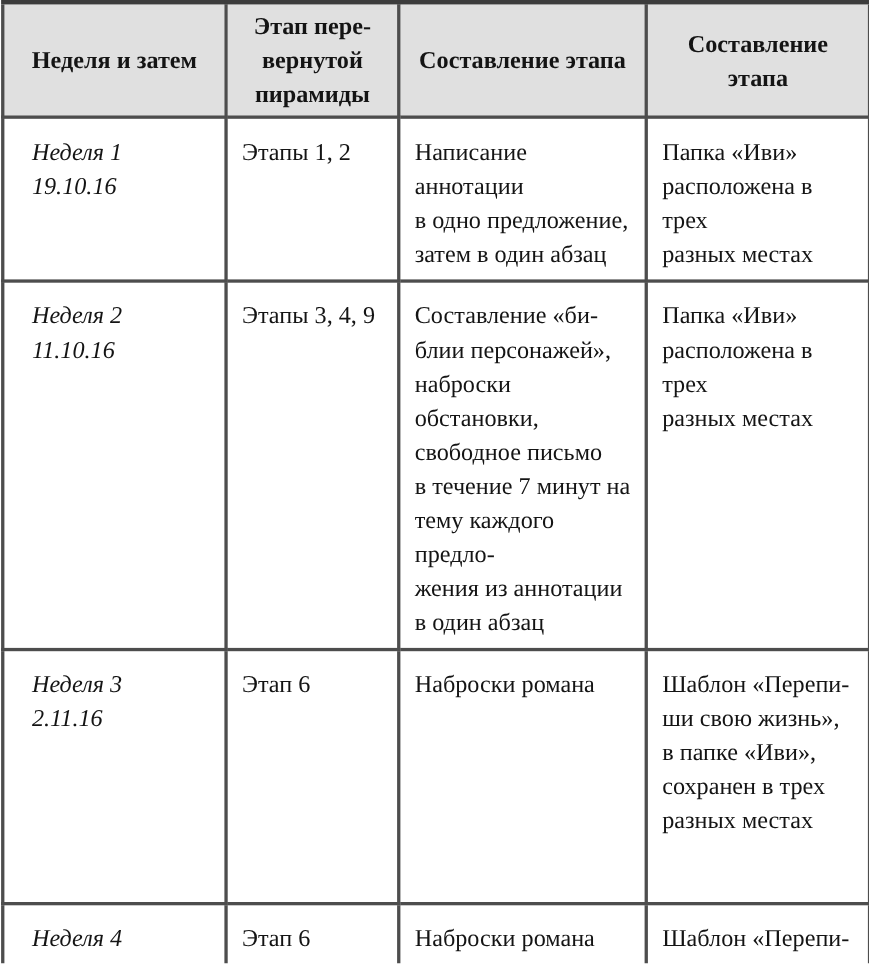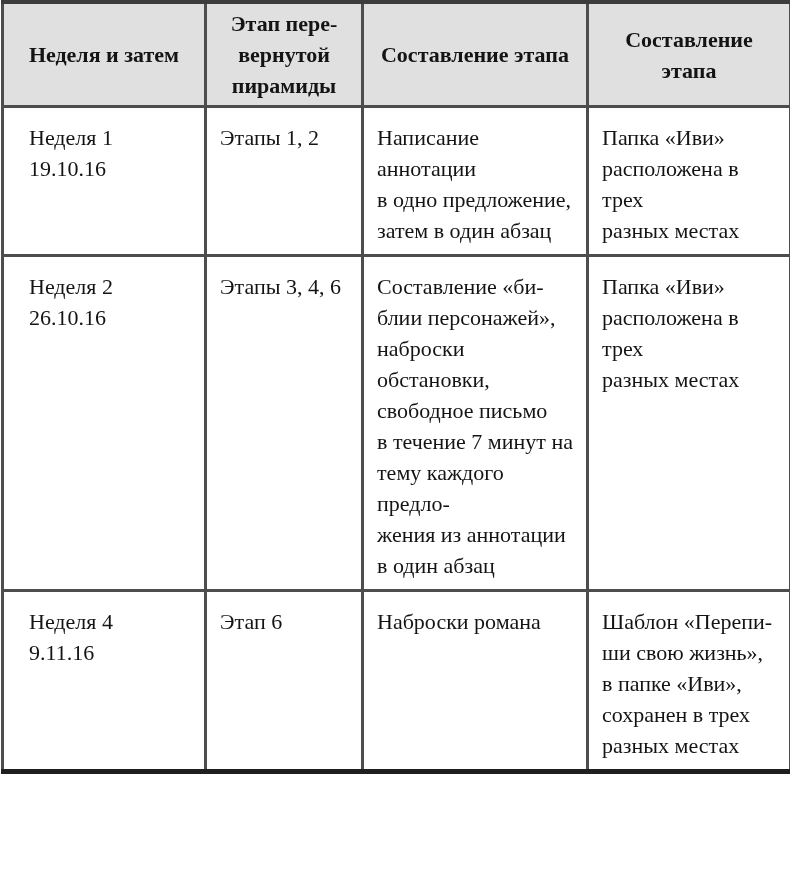--- a/index.html
+++ b/index.html
@@ -49,20 +49,21 @@
     padding: 4px 8px;
   }
   table.schedule td {
     background: #ffffff;
     text-align: left;
     vertical-align: top;
     padding: 14px 12px 8px 13px;
   }
   table.schedule td.first {
     padding-left: 25px;
+    font-style: italic;
   }
   tr.r1 td { height: 111px; }
   tr.r2 td { height: 261px; }
   tr.r3 td { height: 231px; }
   tr.r4 td { height: 168px; }
 </style>
 </head>
 <body>
 
 <div class="page">
@@ -91,32 +92,43 @@
         <td>Этапы 1, 2</td>
         <td>Написание аннотации
 в одно предложение,
 затем в один абзац</td>
         <td>Папка «Иви»
 расположена в трех
 разных местах</td>
       </tr>
       <tr class="r2">
         <td class="first">Неделя 2
-26.10.16</td>
-        <td>Этапы 3, 4, 6</td>
+11.10.16</td>
+        <td>Этапы 3, 4, 9</td>
         <td>Составление «би-
 блии персонажей»,
 наброски обстановки,
 свободное письмо
 в течение 7 минут на
 тему каждого предло-
 жения из аннотации
 в один абзац</td>
         <td>Папка «Иви»
 расположена в трех
+разных местах</td>
+      </tr>
+      <tr class="r3">
+        <td class="first">Неделя 3
+2.11.16</td>
+        <td>Этап 6</td>
+        <td>Наброски романа</td>
+        <td>Шаблон «Перепи-
+ши свою жизнь»,
+в папке «Иви»,
+сохранен в трех
 разных местах</td>
       </tr>
       <tr class="r4">
         <td class="first">Неделя 4
 9.11.16</td>
         <td>Этап 6</td>
         <td>Наброски романа</td>
         <td>Шаблон «Перепи-
 ши свою жизнь»,
 в папке «Иви»,

